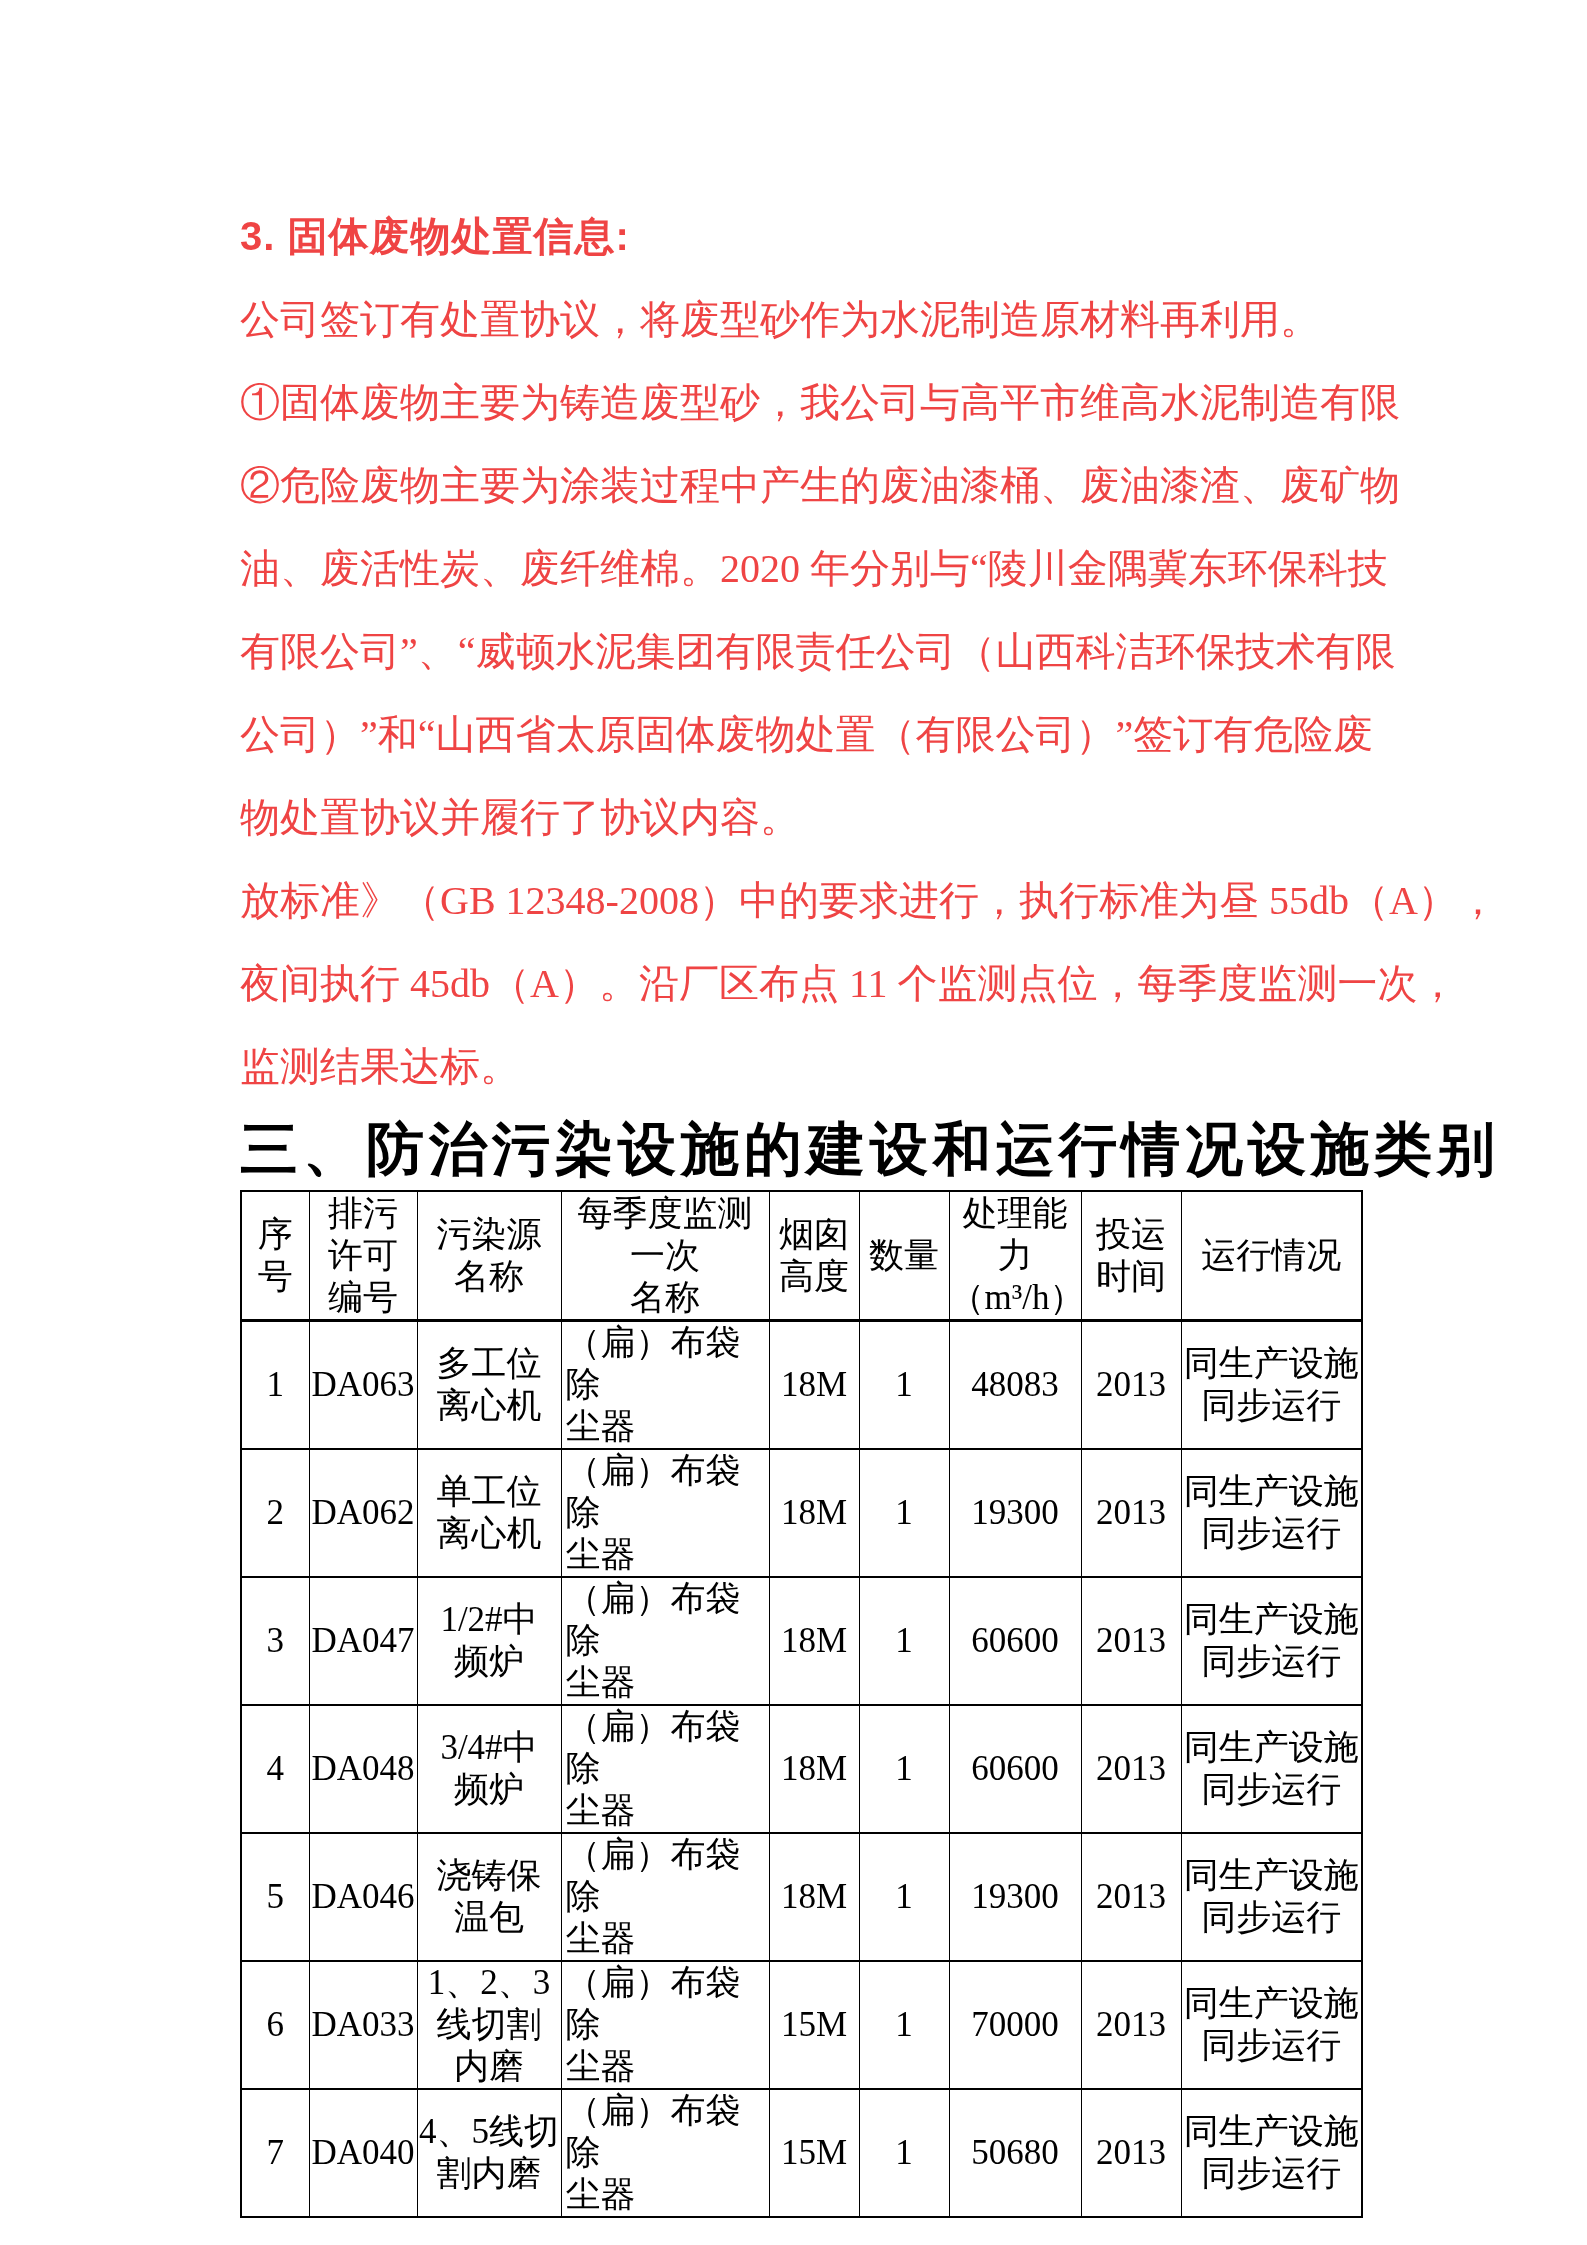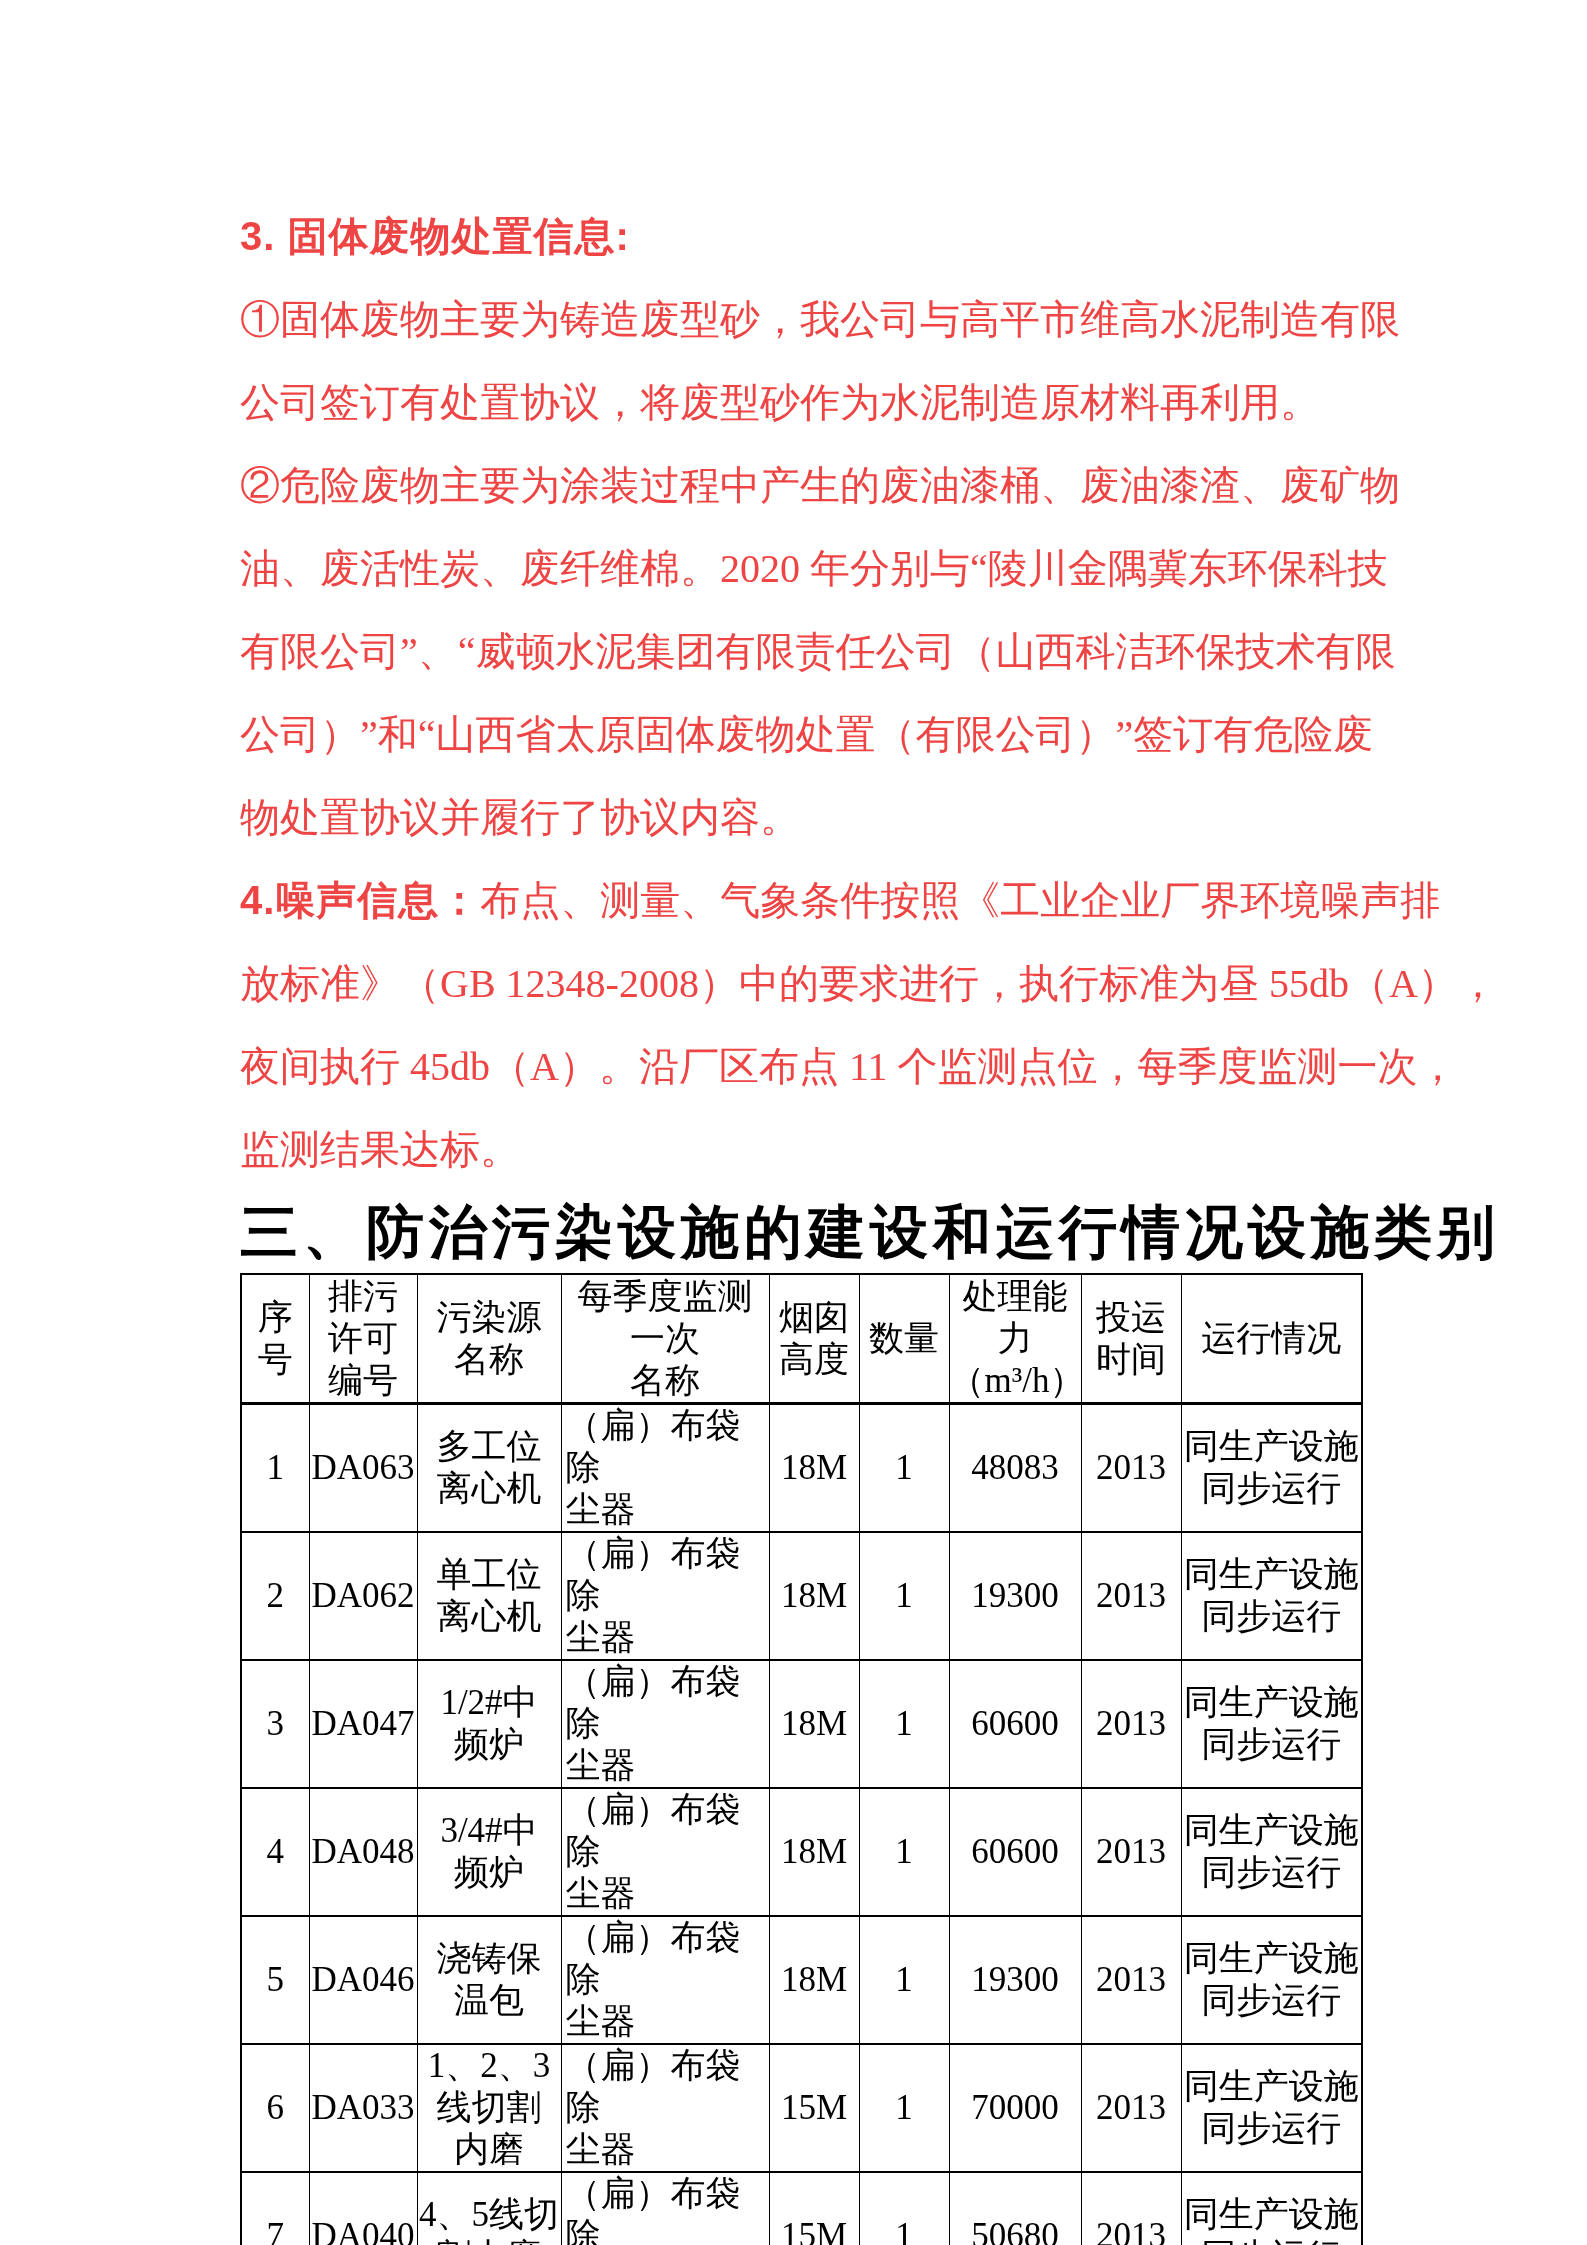--- a/index.html
+++ b/index.html
@@ -79,28 +79,27 @@
   col.c7 { width: 100px; }
   col.c8 { width: 181px; }
 </style>
 </head>
 <body>
 
 <div class="doc">
 
   <div id="text-block">
       <div class="line"><span class="bold-run">3. 固体废物处置信息:</span></div>
+      <div class="line"><span>公司签订有处置协议，将废型砂作为水泥制造原材料再利用。</span></div>
       <div class="line"><span>①固体废物主要为铸造废型砂，我公司与高平市维高水泥制造有限</span></div>
-      <div class="line"><span>公司签订有处置协议，将废型砂作为水泥制造原材料再利用。</span></div>
       <div class="line"><span>②危险废物主要为涂装过程中产生的废油漆桶、废油漆渣、废矿物</span></div>
       <div class="line"><span>油、废活性炭、废纤维棉。2020 年分别与“陵川金隅冀东环保科技</span></div>
       <div class="line"><span>有限公司”、“威顿水泥集团有限责任公司（山西科洁环保技术有限</span></div>
       <div class="line"><span>公司）”和“山西省太原固体废物处置（有限公司）”签订有危险废</span></div>
       <div class="line"><span>物处置协议并履行了协议内容。</span></div>
-      <div class="line"><span class="bold-run">4.噪声信息：</span><span>布点、测量、气象条件按照《工业企业厂界环境噪声排</span></div>
       <div class="line"><span>放标准》（GB 12348-2008）中的要求进行，执行标准为昼 55db（A），</span></div>
       <div class="line"><span>夜间执行 45db（A）。沿厂区布点 11 个监测点位，每季度监测一次，</span></div>
       <div class="line"><span>监测结果达标。</span></div>
     </div>
 
   <h1 class="section-heading">三、防治污染设施的建设和运行情况设施类别</h1>
 
   <table class="facilities">
     <colgroup>
       <col class="c0">

